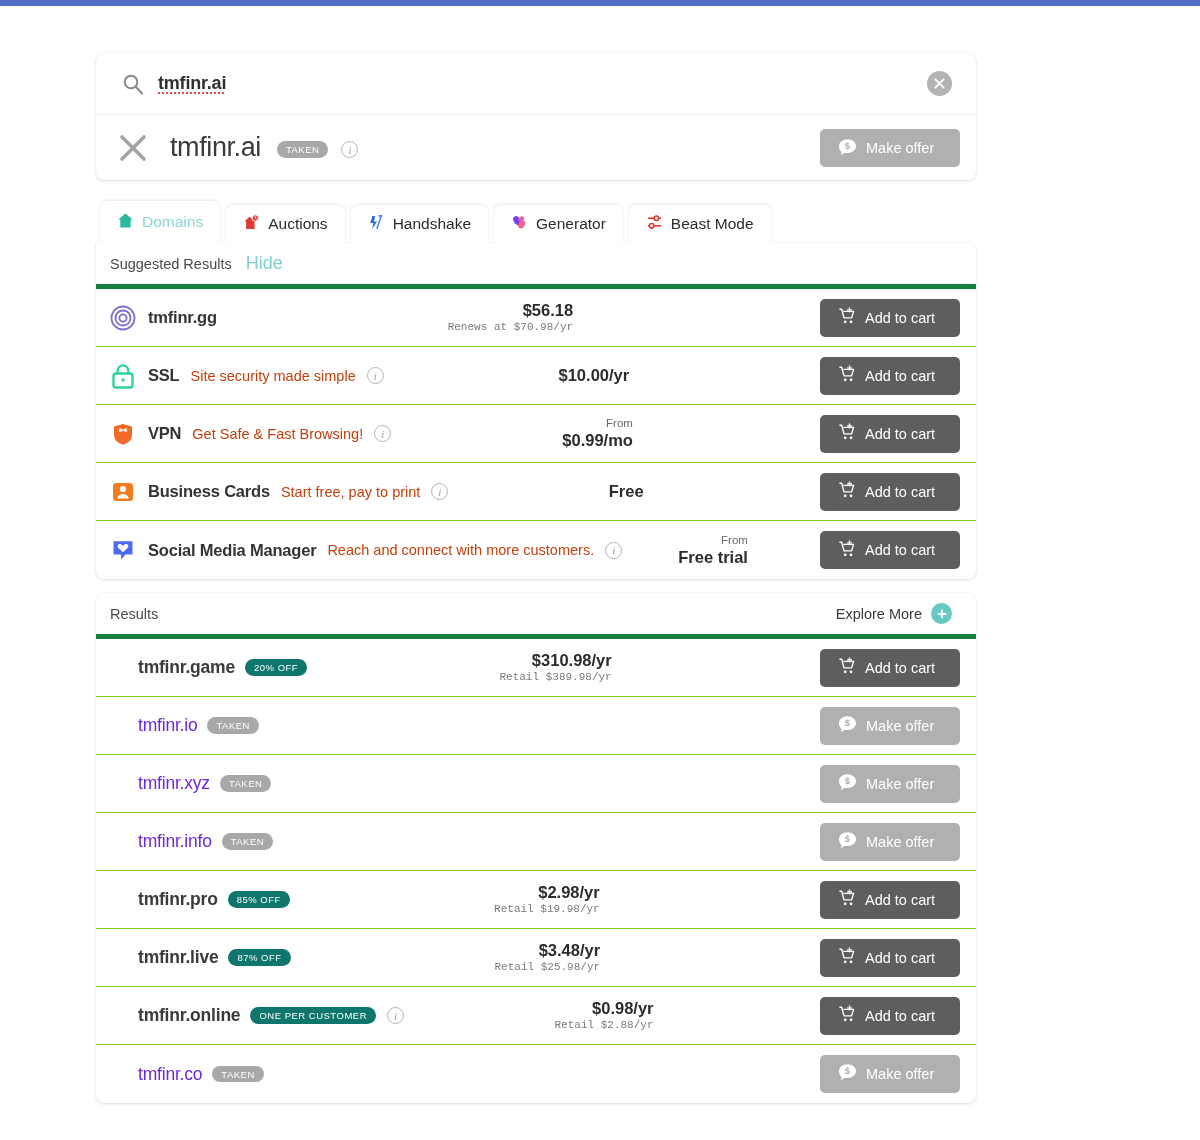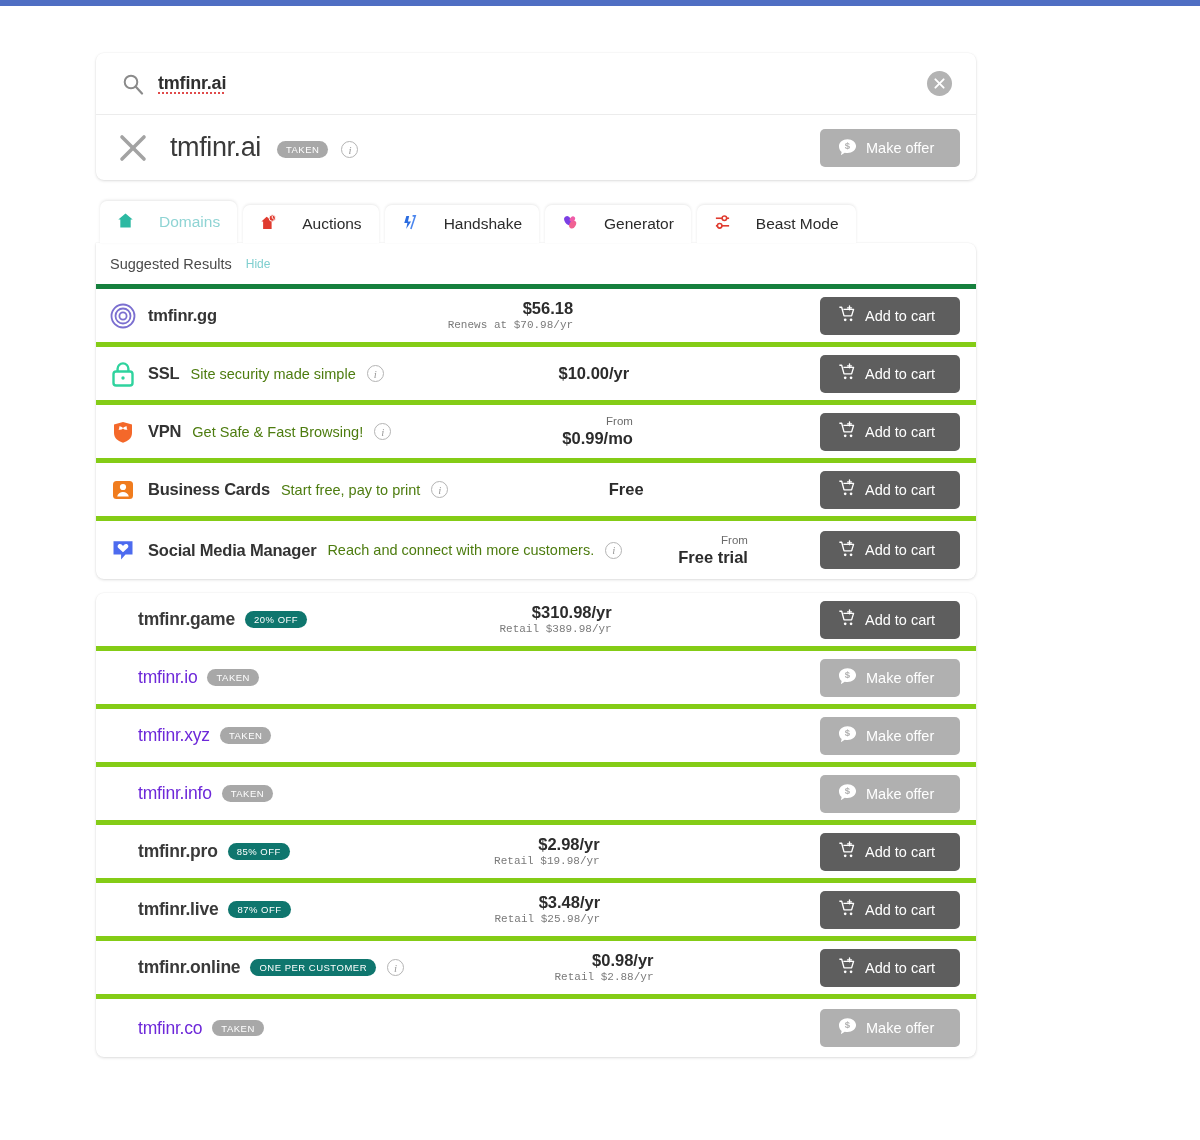--- a/index.html
+++ b/index.html
@@ -69,47 +69,47 @@
     font-family: "Liberation Sans", sans-serif;
   }
   .btn-offer { background: #b0b0b0; width: 140px; }
   .btn-cart  { background: #5e5e5e; width: 140px; }
   .btn svg { flex: 0 0 auto; }
 
   
   .tabs { display: flex; align-items: flex-end; margin-top: 21px; padding-left: 4px; }
   .tab {
     background: #fff; border-radius: 7px 7px 0 0; height: 38px;
-    display: flex; align-items: center; gap: 25px; padding: 0 17px;
+    display: flex; align-items: center; gap: 8px; padding: 0 17px;
     font-size: 15.5px; color: #2b2b2b; cursor: pointer; margin-right: 6px;
     box-shadow: 0 -1px 3px rgba(0,0,0,.09);
     text-align: center;
   }
   .tab.active { color: #8fd4d4; height: 42px; box-shadow: 0 -1px 3px rgba(0,0,0,.10); }
   .tab svg { flex: 0 0 auto; }
 
   .listcard { border-radius: 0 8px 8px 8px; }
   .sechead {
     height: 46px; display: flex; align-items: center; padding: 0 24px 0 14px;
     border-bottom: 5px solid #15803d; font-size: 14.5px; color: #4a4a4a;
   }
-  .sechead .hide { color: #7fcfcf; font-size: 12px; margin-left: 14px; cursor: pointer; }
+  .sechead .hide { color: #7fcfcf; font-size: 18px; margin-left: 14px; cursor: pointer; }
   .explore { margin-left: auto; display: flex; align-items: center; gap: 9px; cursor: pointer; font-size: 14.5px; color: #3a3a3a;}
   .plusc { width: 21px; height: 21px; border-radius: 50%; background: #67c8c4; display:flex; align-items:center; justify-content:center; }
 
   .row {
     height: 58px; display: flex; align-items: center;
-    padding: 0 16px 0 14px; border-bottom: 5px solid #84cc16;
+    padding: 0 16px 0 14px; border-bottom: 1px solid #84cc16;
   }
   .row:last-child { border-bottom: none; }
   .pic { width: 26px; height: 26px; flex: 0 0 26px; margin-right: 12px; }
   .rowname { font-size: 17px; color: #333; letter-spacing: -.2px; }
   .rowname.bold { font-weight: bold; font-size: 16.5px; }
   .rowname.dim { color: #bdbdbd; }
-  .rowdesc { font-size: 14.5px; color: #4d7c0f; margin-left: 11px; }
+  .rowdesc { font-size: 14.5px; color: #c2410c; margin-left: 11px; }
   .row .infoi { margin-left: 11px; }
   .row .badge { margin-left: 10px; }
 
   .price { margin-left: auto; text-align: right; padding-right: 16px; line-height: 1.25; }
   .price .from { font-size: 11.5px; color: #6b6b6b; }
   .price .main { font-size: 16.5px; font-weight: bold; color: #2c2c2c; }
   .price .sub  { font-size: 11px; color: #7a7a7a; font-family: Liberation Mono, monospace; }
 
   .reslist { margin-top: 14px; }
   .reslist .row { height: 58px; padding-left: 14px; }
@@ -328,20 +328,32 @@
                 <line x1="12.8" y1="1" x2="12.8" y2="5.4" stroke="#fff" stroke-width="1.5" stroke-linecap="round"></line>
                 <line x1="10.6" y1="3.2" x2="15" y2="3.2" stroke="#fff" stroke-width="1.5" stroke-linecap="round"></line>
               </svg></span>
             <span>Add to cart</span>
           </button>
         </div>
       </div>
   </div>
 
   <div class="card reslist">
+    <div class="sechead">
+      <span>Results</span>
+      <span class="explore">
+        <span>Explore More</span>
+        <span class="plusc">
+          <svg width="12" height="12" viewBox="0 0 12 12">
+              <line x1="6" y1="2.4" x2="6" y2="9.6" stroke="#fff" stroke-width="1.9" stroke-linecap="round"></line>
+              <line x1="2.4" y1="6" x2="9.6" y2="6" stroke="#fff" stroke-width="1.9" stroke-linecap="round"></line>
+            </svg>
+        </span>
+      </span>
+    </div>
     <div id="result-rows">
         <div class="row">
           <span class="rowname">tmfinr.game</span>
           <span class="badge badge-teal">20% OFF</span>
           <div class="price">
             <div class="main">$310.98/yr</div>
             <div class="sub">Retail $389.98/yr</div>
           </div>
           <button class="btn btn-cart">
             <span><svg width="18" height="18" viewBox="0 0 20 20">

